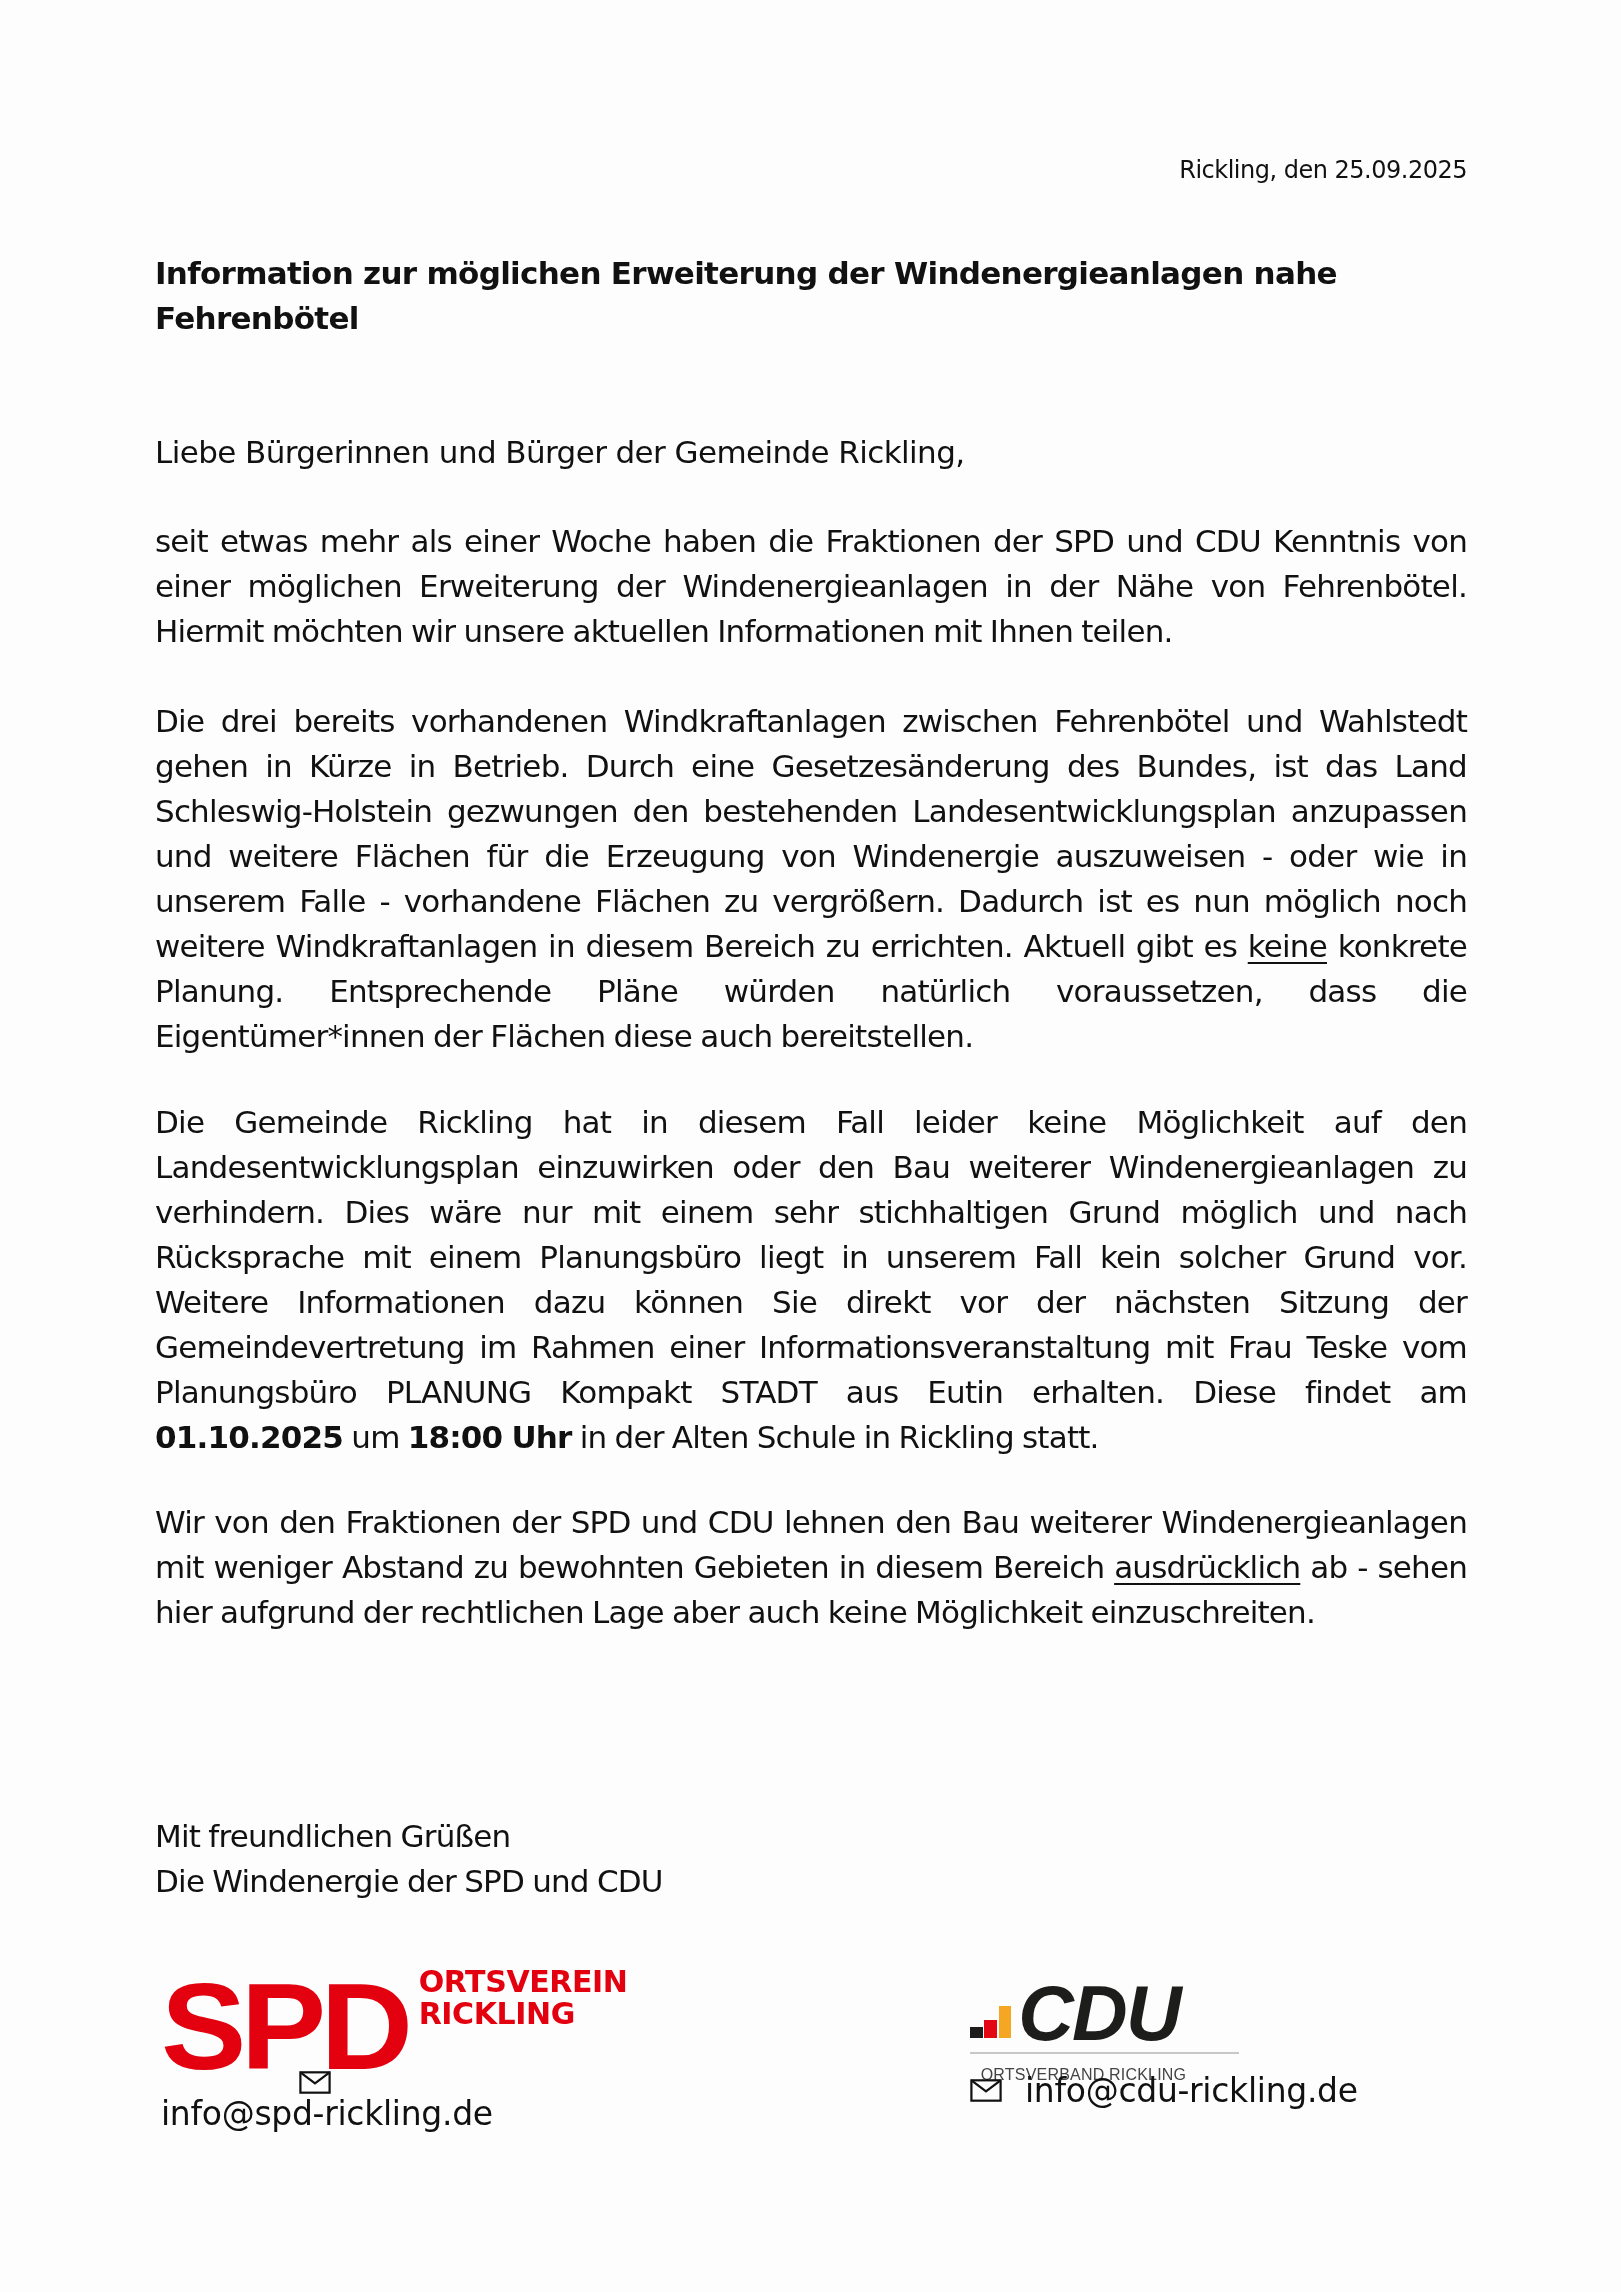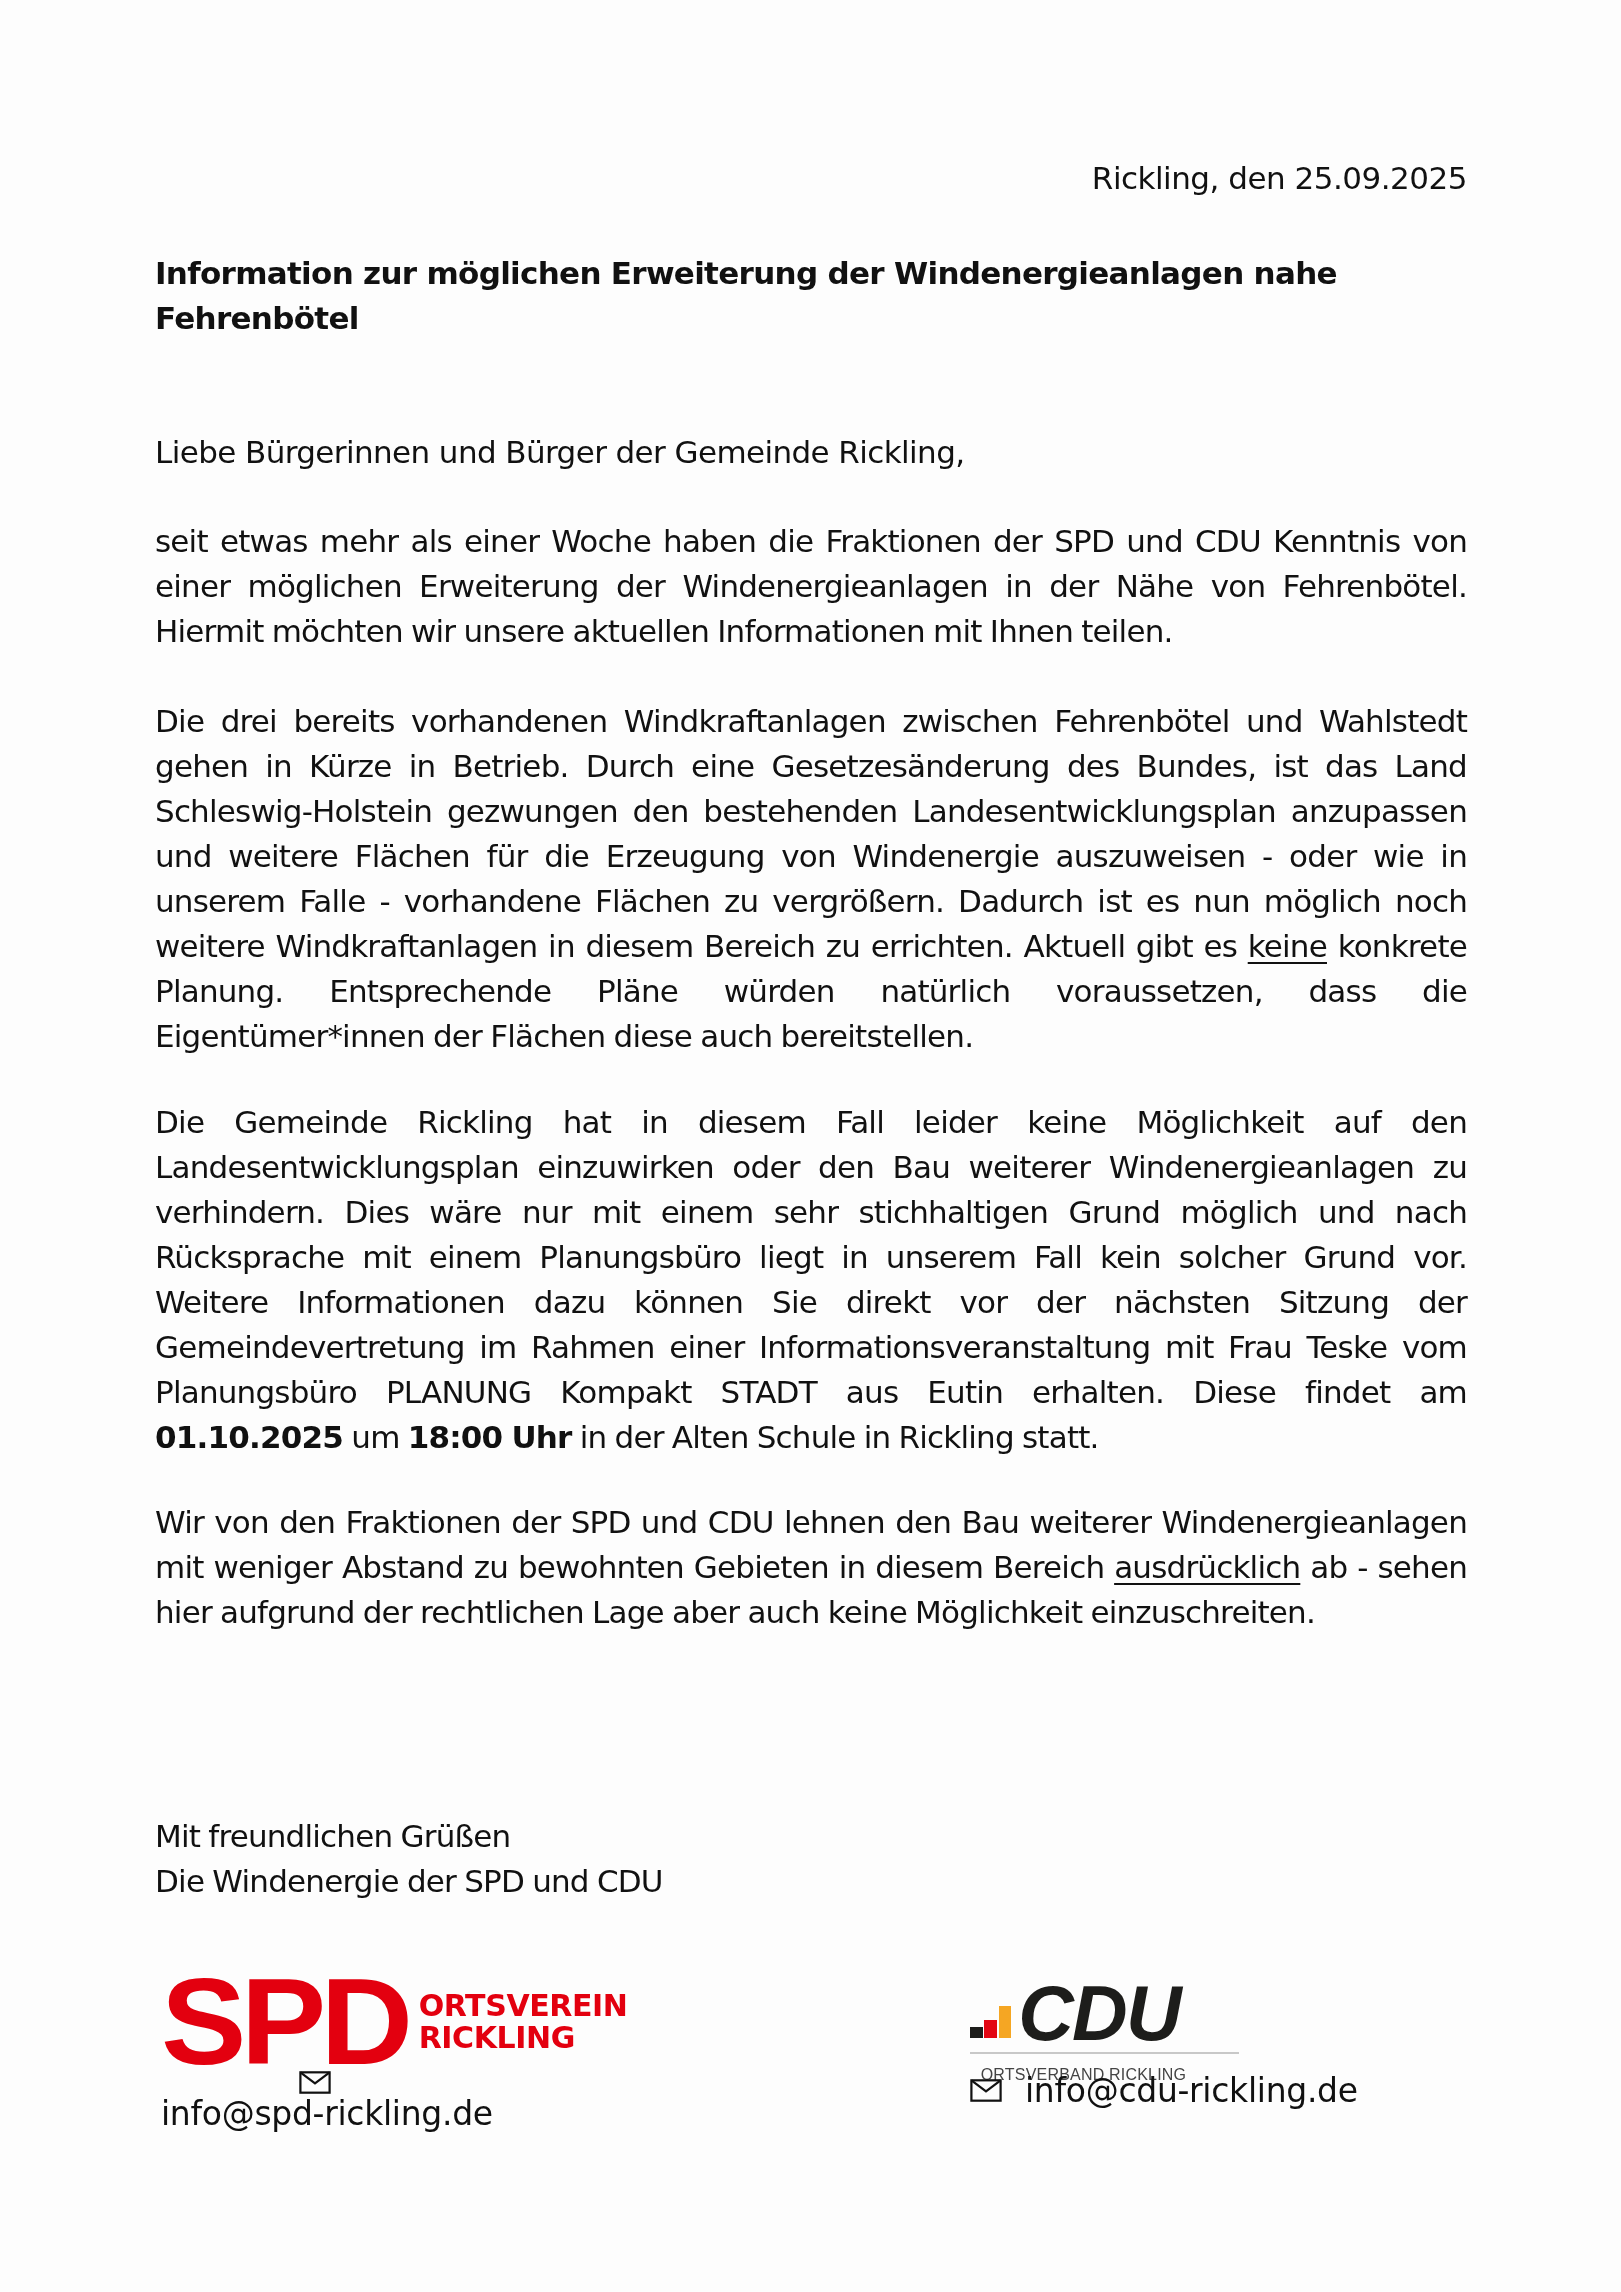--- a/index.html
+++ b/index.html
@@ -1,37 +1,37 @@
 <!DOCTYPE html>
 <html style="font-size:14.3px"><head>
 <meta charset="utf-8">
 <style>
   html, body { margin: 0; padding: 0; background: #ffffff; }
   body { width: 1622px; height: 2293px; position: relative; overflow: hidden;
          font-family: "DejaVu Sans", "Liberation Sans", sans-serif; color: #111111; }
   .page { position: absolute; left: 0; top: 0; width: 1622px; height: 2293px; background: #fdfdfd; }
   .content { position: absolute; left: 155px; width: 1312px; }
-  .dateline { position: absolute; right: 155px; top: 156px; font-size: 31px; line-height: 45px;
+  .dateline { position: absolute; right: 155px; top: 148px; font-size: 24px; line-height: 45px;
               letter-spacing: -0.5px; }
   .title { top: 251px; font-size: 31px; font-weight: bold; line-height: 45px; letter-spacing: -0.7px; }
   .salutation { top: 430px; font-size: 31px; line-height: 45px; letter-spacing: -0.6px; }
   .para { font-size: 31px; line-height: 45px; text-align: justify; letter-spacing: -0.8px;
           word-spacing: -0.9px; margin: 0; }
   .p1 { top: 519px; }
   .p2 { top: 699px; }
   .p3 { top: 1100px; }
   .p4 { top: 1500px; }
   .p5 { top: 1724px; }
   .closing { top: 1814px; }
   .u { text-decoration: underline; text-underline-offset: 5.4px; text-decoration-thickness: 1.8px; }
   b { font-weight: bold; }
 
   
   .spd-block { position: absolute; left: 161px; top: 1966px; width: 466px; }
-  .spd-logo { display: flex; align-items: center; height: 112px; }
+  .spd-logo { display: flex; align-items: flex-start; height: 112px; }
   .spd-mark { font-family: "Liberation Sans", sans-serif; font-weight: bold; font-size: 122px;
               color: #e3000f; letter-spacing: -5.4px; line-height: 1; transform: scaleX(1.05);
               transform-origin: left center; }
   .spd-sub { margin-left: 23px; color: #e3000f; font-weight: bold; font-size: 30px;
              line-height: 32px; letter-spacing: -0.4px; font-family: "DejaVu Sans", sans-serif; }
   .contact { position: absolute; display: flex; align-items: center; font-size: 33px;
              letter-spacing: -0.3px; }
   .contact svg { margin-right: 23px; }
   .spd-contact { left: 161px; top: 2071px; flex-direction: column; }
   .cdu-contact { left: 970px; top: 2071px; }

